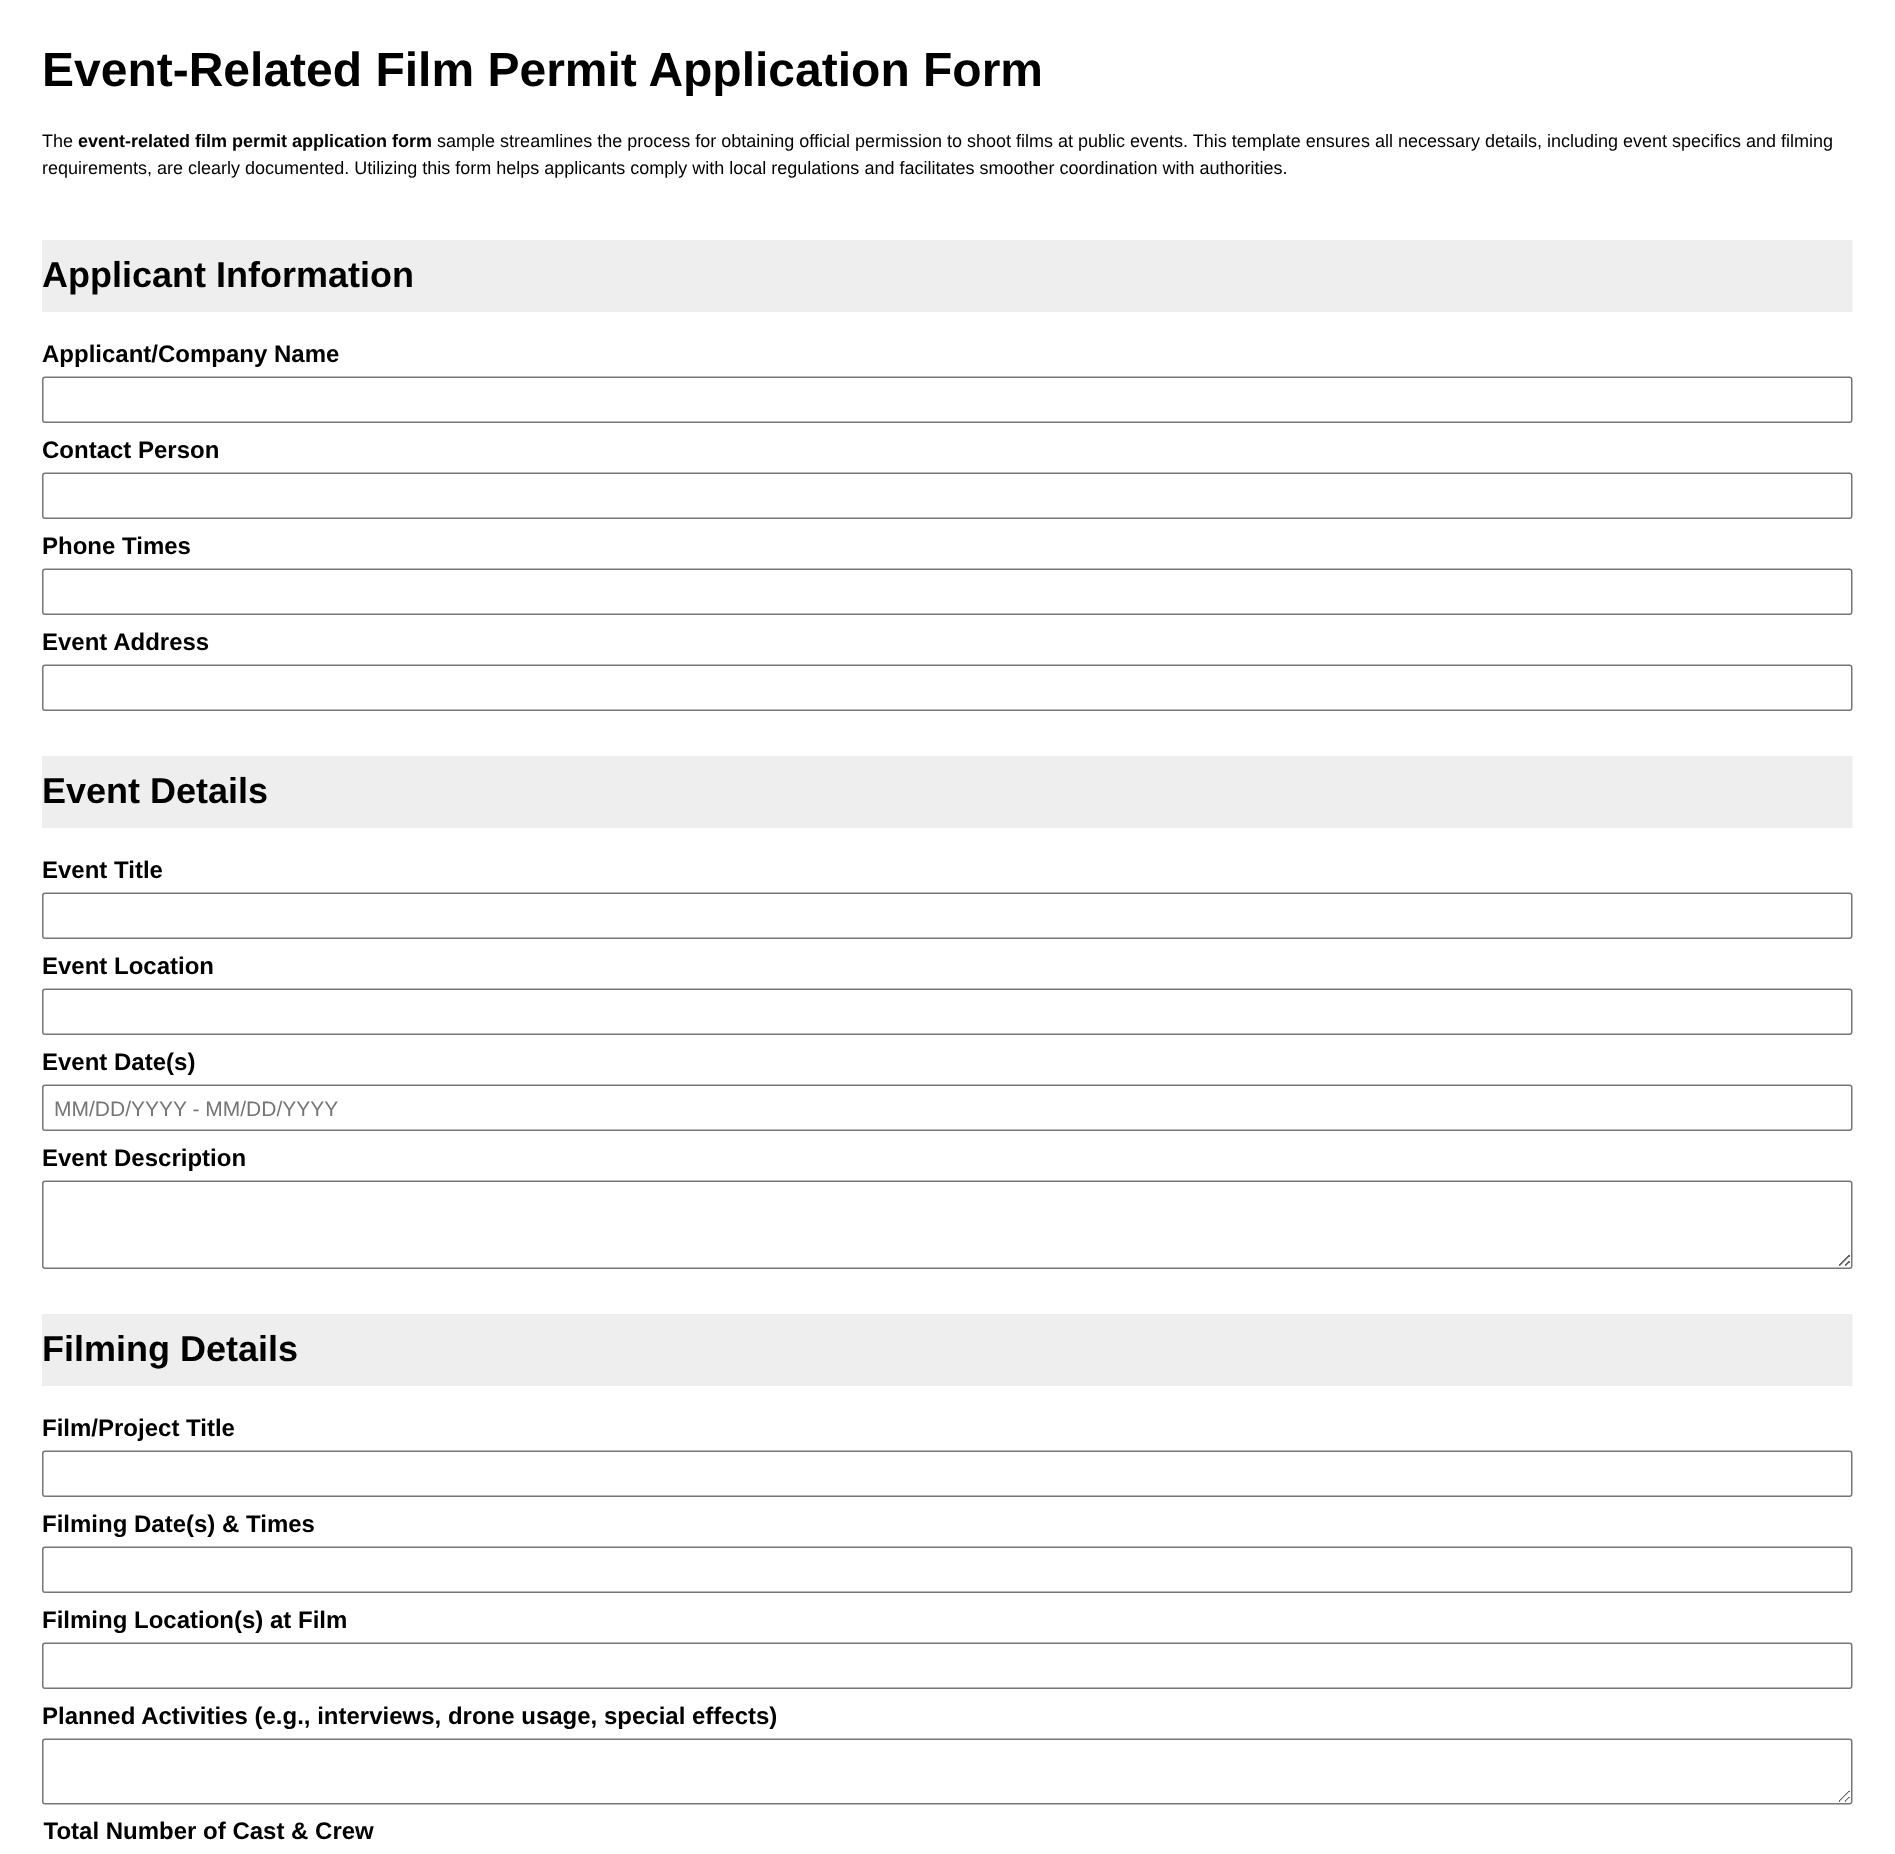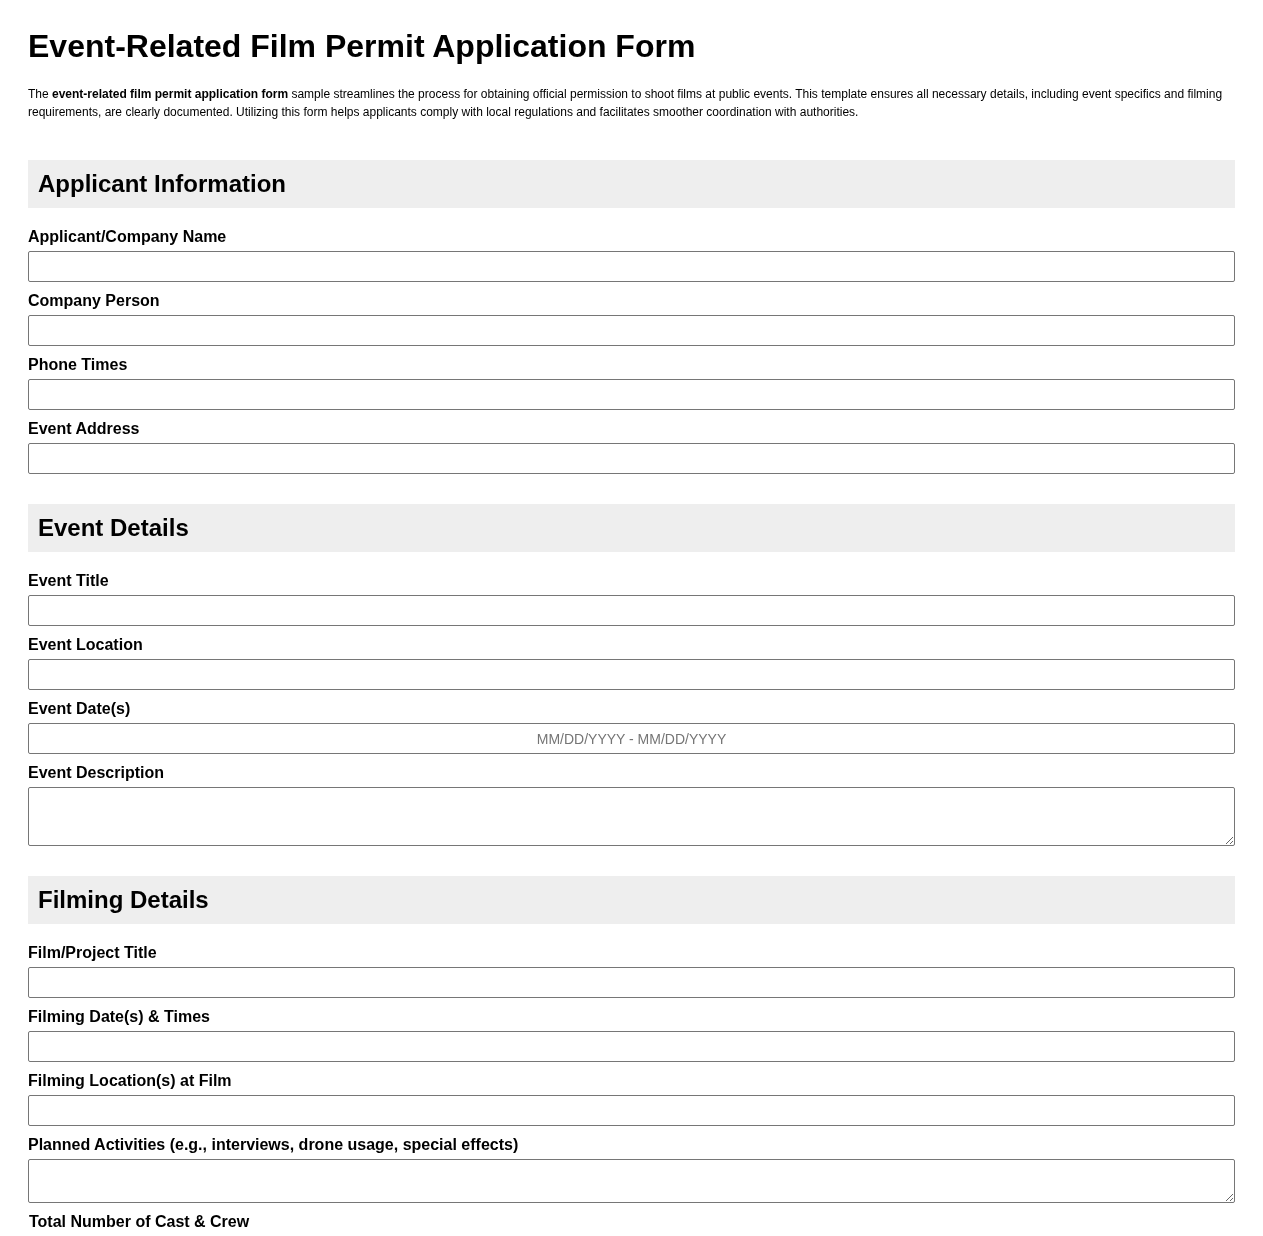--- a/index.html
+++ b/index.html
@@ -12,49 +12,49 @@
   h1 {
     margin: 0; position: absolute; left: 28px; top: 28px;
     font-size: 32px; font-weight: bold; line-height: 36px;
   }
   .intro {
     position: absolute; left: 28px; top: 85px; width: 1207px;
     font-size: 12px; line-height: 18px; margin: 0;
   }
   .section-header {
     position: absolute; left: 28px; width: 1207px; height: 48px;
-    background: #eeeeee; box-sizing: border-box; padding-left: 10px;
+    background: #eeeeee; box-sizing: border-box; 
     font-size: 24px; font-weight: bold; line-height: 48px;
   }
   .label {
     position: absolute; left: 28px;
     font-size: 16px; font-weight: bold; line-height: 18px;
   }
   .field {
     position: absolute; left: 28px; width: 1207px; height: 31px;
     box-sizing: border-box; border: 1px solid #767676; border-radius: 2px;
     background: #fff; font-family: "Liberation Sans", sans-serif;
-    font-size: 14px; padding: 0 7px; margin: 0; outline: none; text-align: center;
+    font-size: 14px; padding: 0 7px; margin: 0; outline: none;
   }
   .field::placeholder { color: #757575; }
   textarea.field { resize: vertical; padding: 4px 7px; }
 </style>
 </head>
 <body>
 
 <div class="page">
   <h1>Event-Related Film Permit Application Form</h1>
   <p class="intro"><span>The </span><b>event-related film permit application form</b><span> sample streamlines the process for obtaining official permission to shoot films at public events. This template ensures all necessary details, including event specifics and filming requirements, are clearly documented. Utilizing this form helps applicants comply with local regulations and facilitates smoother coordination with authorities.</span></p>
 
   <div class="section-header" style="top:160px">Applicant Information</div>
 
   <label class="label" style="top:228px" for="f1">Applicant/Company Name</label>
   <input id="f1" class="field" style="top: 251px;" type="text" placeholder="">
 
-  <label class="label" style="top:292px" for="f2">Company Person</label>
+  <label class="label" style="top:292px" for="f2">Contact Person</label>
   <input id="f2" class="field" style="top: 315px;" type="text" placeholder="">
 
   <label class="label" style="top:356px" for="f3">Phone Times</label>
   <input id="f3" class="field" style="top: 379px;" type="tel" placeholder="">
 
   <label class="label" style="top:420px" for="f4">Event Address</label>
   <input id="f4" class="field" style="top: 443px;" type="email" placeholder="">
 
   <div class="section-header" style="top:504px">Event Details</div>
 

